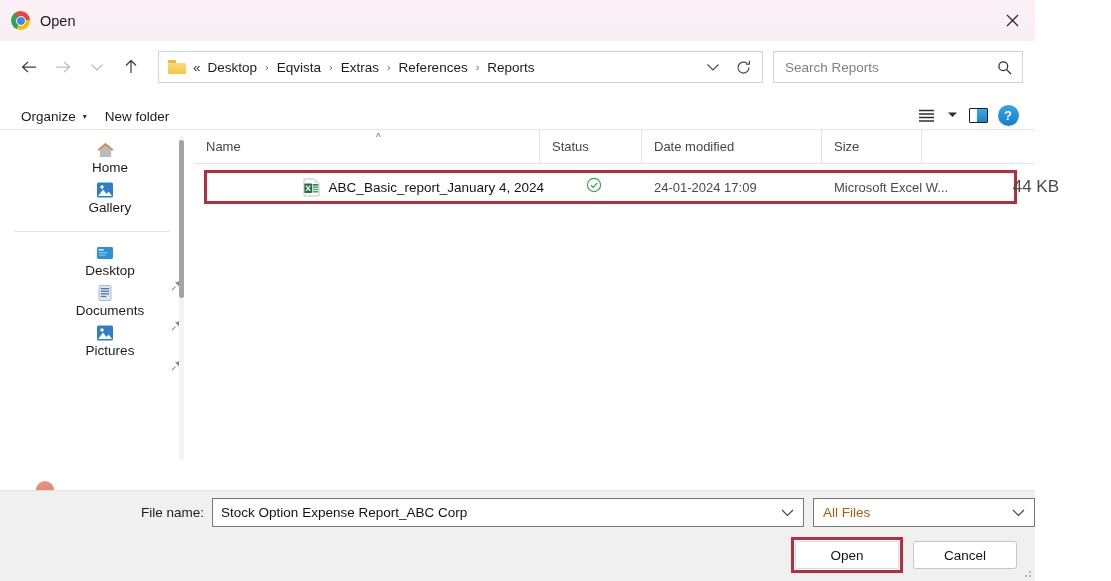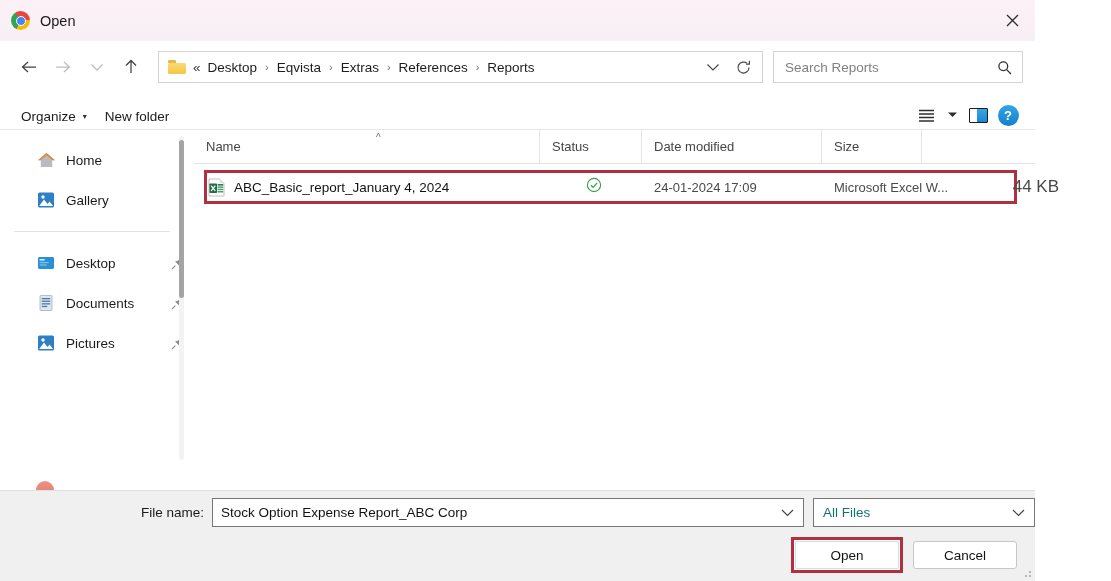--- a/index.html
+++ b/index.html
@@ -159,21 +159,21 @@
   .body-area { flex: 1 1 auto; display: flex; min-height: 0; background: #ffffff; }
 
   
   .sidebar {
     flex: 0 0 194px; position: relative;
     background: #ffffff; padding-top: 10px;
     overflow: hidden;
   }
   .side-item {
     height: 40px; display: flex; align-items: center;
-    padding: 0 10px 0 36px; position: relative;
+    padding: 0 10px 0 36px; position: relative; flex-direction: column;
   }
   .side-icon { width: 20px; height: 20px; flex: 0 0 20px; margin-right: 10px; display: flex; align-items: center; justify-content: center; }
   .side-label { font-size: 13.5px; color: #1b1b1b; white-space: nowrap; }
   .pin { margin-left: auto; color: #8b8b8b; display: flex; align-items: center; }
   .side-div {
     height: 1px; background: #e2e2e2;
     margin: 11px 24px 11px 14px;
   }
   .side-scroll {
     position: absolute; right: 10px; top: 6px;
@@ -217,21 +217,21 @@
   }
 
   .rows { flex: 1 1 auto; position: relative; }
   .file-row {
     position: absolute; left: 10px; top: 6px; right: 18px;
     height: 34px; display: flex; align-items: center;
     border: 3px solid #b03040; background: #ffffff;
   }
   .fr-name {
     flex: 0 0 337px; display: flex; align-items: center;
-    padding-left: 1px; min-width: 0;
+    padding-left: 1px; min-width: 0; justify-content: flex-end;
   }
   .xls-icon { width: 17px; height: 19px; flex: 0 0 17px; margin-right: 9px; position: relative; }
   .fr-label { font-size: 13.5px; color: #131313; white-space: nowrap; }
   .fr-status { flex: 0 0 100px; display: flex; align-items: center; justify-content: center; }
   .fr-date { flex: 0 0 180px; font-size: 13px; color: #4a4a4a; padding-left: 10px; }
   .fr-type { flex: 0 0 148px; font-size: 13px; color: #4a4a4a; padding-left: 10px; white-space: nowrap; overflow: hidden; }
   .fr-size { flex: 0 0 95px; font-size: 17px; color: #4a4a4a; text-align: right; padding-right: 8px; }
 
   
   .footer {
@@ -257,21 +257,21 @@
     font-family: "Liberation Sans", sans-serif;
     font-size: 13.5px; color: #131313; background: transparent;
     min-width: 0;
   }
   .combo-caret { width: 24px; display: flex; align-items: center; justify-content: center; color: #444; }
   .filter-combo {
     width: 232px; height: 29px; margin-left: 9px;
     border: 1px solid #767676; background: #ffffff;
     display: flex; align-items: center; padding: 0 4px 0 9px;
   }
-  .filter-text { flex: 1 1 auto; font-size: 13.5px; color: #0f766e; }
+  .filter-text { flex: 1 1 auto; font-size: 13.5px; color: #a16207; }
 
   .btn-row {
     position: absolute; right: 18px; top: 46px;
     display: flex; align-items: center; gap: 10px;
   }
   .open-wrap {
     border: 3px solid #b03040; padding: 1px;
     background: #ffffff;
   }
   .btn {

